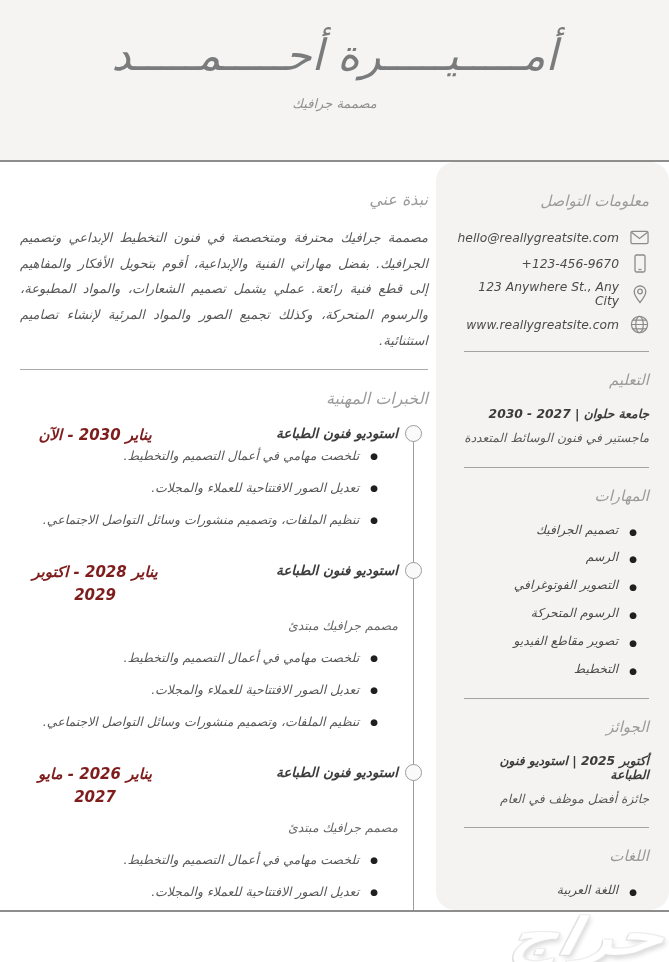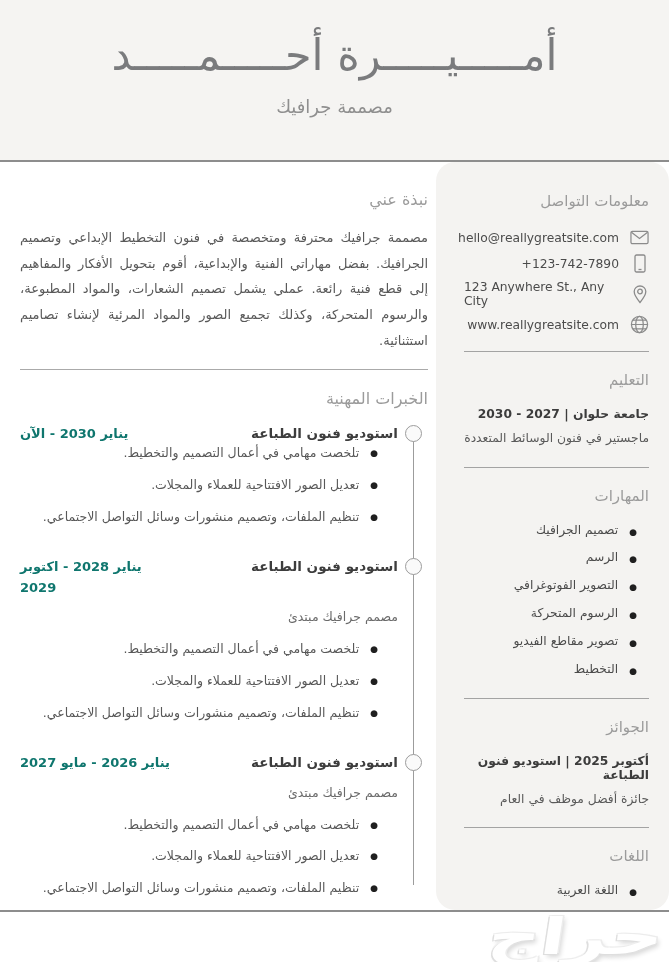--- a/index.html
+++ b/index.html
@@ -1,23 +1,23 @@
 <!DOCTYPE html>
 <html lang="ar" dir="rtl"><head>
 <meta charset="utf-8">
 <style>
   * { margin:0; padding:0; box-sizing:border-box; }
   html,body { background:#ffffff; }
   body { font-family:"DejaVu Sans", sans-serif; }
-  .page { width:669px; height:962px; position:relative; background:#ffffff; overflow:hidden; direction:rtl; margin:0 auto; }
+  .page { width:669px; height:962px; position:relative; background:#ffffff; overflow:hidden; direction:rtl; margin:0 auto;font-style:italic; }
 
   
   .header { height:162px; background:#f5f4f2; border-bottom:2px solid #8d8d8d; text-align:center; }
   .name { padding-top:30px; font-size:43px; color:#7a7b7d; font-weight:400; letter-spacing:1px; }
-  .job-title { margin-top:16px; font-size:18px; color:#8f8f8f; letter-spacing:2px; }
+  .job-title { margin-top:16px; font-size:13px; color:#8f8f8f; letter-spacing:2px; }
 
   
   .content { display:flex; direction:rtl; height:748px; }
   .sidebar { width:233px; flex:0 0 233px; background:#f4f3f1; padding:30px 20px 10px 28px;border-radius:19px; }
   .main { flex:1; padding:28px 8px 14px 20px; background:#ffffff; }
 
   h2.sec-head { font-size:16px; color:#9b9b9b; font-weight:400; }
   .main h2.sec-head { margin:0 0 16px; }
   .sidebar h2.sec-head { font-size:15px; margin:0 0 18px; }
 
@@ -28,25 +28,25 @@
 
   
   .xp-list { position:relative; }
   .timeline-line { position:absolute; right:14px; top:14px; bottom:26px; width:1.5px; background:#9c9c9c; }
   .xp-entry { display:flex; margin-bottom:18px; position:relative; }
   .xp-marker { flex:0 0 30px; display:flex; justify-content:center; align-items:flex-start; padding-top:1px; }
   .xp-dot { width:17px; height:17px; border-radius:50%; border:1.5px solid #9c9c9c; background:#fafafa; }
   .xp-body { flex:1; }
   .xp-head { display:flex; justify-content:space-between; align-items:flex-start; }
   .xp-company { font-weight:bold; font-size:13.5px; color:#3d3d3d; padding-top:1px; }
-  .xp-date { font-weight:bold; font-size:13px; color:#0f766e; width:150px; flex:0 0 150px; text-align:left; line-height:1.55; }
+  .xp-date { font-weight:bold; font-size:15px; color:#7f1d1d; width:150px; flex:0 0 150px; text-align:center; line-height:1.55; }
   .xp-role { font-size:12.5px; color:#6a6a6a; margin:11px 0 16px; }
   .bullet-row { display:flex; gap:11px; margin-bottom:13px; padding-right:20px; font-size:12.5px; color:#585858; line-height:1.5; }
   .dot { color:#1f1f1f; font-size:9px; line-height:2.1; }
-  .ltr { direction:ltr; unicode-bidi:isolate; }
+  .ltr { direction:ltr; unicode-bidi:isolate;text-align:right; }
 
   
   .c-row { display:flex; align-items:center; gap:11px; margin-bottom:7px; }
   .c-icon { flex:0 0 19px; height:19px; display:flex; align-items:center; justify-content:center; }
   .c-icon svg { stroke:#8b8b8b; fill:none; stroke-width:1.3; }
   .c-text { font-size:12.3px; color:#4b4b4b; }
 
   
   .edu-line { font-weight:bold; font-size:12.3px; color:#3c3c3c; margin-bottom:7px; }
   .edu-degree { font-size:12.3px; color:#5a5a5a; margin-bottom:16px; line-height:1.75; }
@@ -85,21 +85,21 @@
           </span>
           <span class="c-text ltr">hello@reallygreatsite.com</span>
         </div>
         <div class="c-row">
           <span class="c-icon">
             <svg width="12" height="19" viewBox="0 0 12 19">
                 <rect x="1" y="1" width="10" height="17" rx="1.5"></rect>
                 <path d="M4.5 15.5 h3"></path>
               </svg>
           </span>
-          <span class="c-text ltr">+123-742-7890</span>
+          <span class="c-text ltr">+123-456-9670</span>
         </div>
         <div class="c-row">
           <span class="c-icon">
             <svg width="14" height="19" viewBox="0 0 14 19">
                 <path d="M7 1 C3.7 1 1.2 3.5 1.2 6.6 C1.2 10.6 7 17.5 7 17.5 C7 17.5 12.8 10.6 12.8 6.6 C12.8 3.5 10.3 1 7 1 Z"></path>
                 <circle cx="7" cy="6.5" r="2.3"></circle>
               </svg>
           </span>
           <span class="c-text ltr">123 Anywhere St., Any City</span>
         </div>

